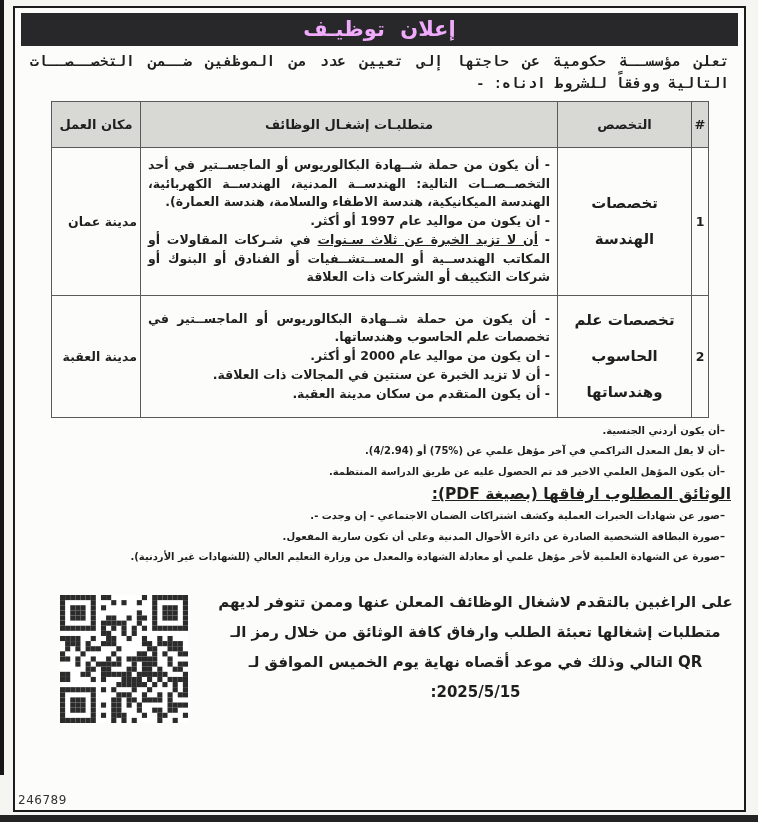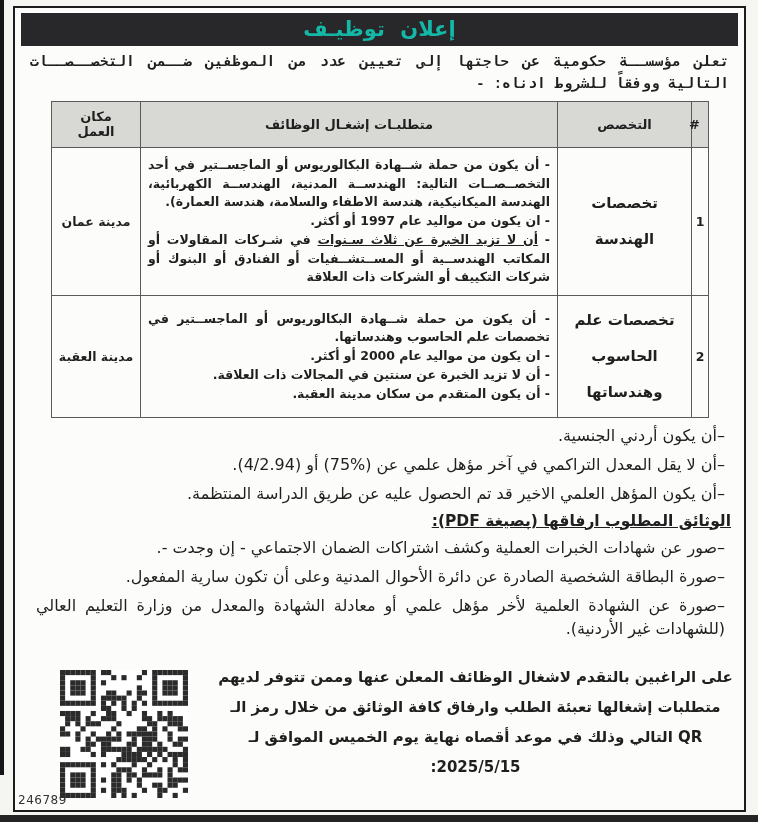--- a/index.html
+++ b/index.html
@@ -10,56 +10,56 @@
     color:#1f1f1f;
   }
   .scan-left{position:absolute;left:0;top:0;width:4px;height:775px;background:#161616;}
   .scan-bottom{position:absolute;left:0;bottom:0;width:758px;height:7px;background:#242424;}
   .announcement{
     position:absolute;left:13px;top:6px;width:733px;height:806px;
     box-sizing:border-box;border:2px solid #1c1c1c;background:#fcfcfa;
     direction:rtl;padding:4px 5px;
   }
   .title-bar{
-    background:#28282b;color:#14b8a6;text-align:center;
+    background:#28282b;color:#f0abfc;text-align:center;
     height:33px;line-height:33px;font-size:21px;font-weight:bold;
     word-spacing:8px;margin:1px 1px 3px 1px;
   }
   .intro{
     font-size:14.5px;font-weight:bold;line-height:1.55;
     text-align:justify;padding:2px 10px 0 10px;font-family:Liberation Mono, monospace;
   }
   table.jobs{
     border-collapse:collapse;table-layout:fixed;
     width:657px;margin:5px 30px 6px auto;
   }
   table.jobs td,table.jobs th{border:1px solid #5a5a5a;vertical-align:middle;box-sizing:border-box;}
   table.jobs thead th{
     background:#d8d8d5;font-size:13px;font-weight:bold;
-    text-align:center;height:46px;padding:2px 8px;
+    text-align:center;height:46px;padding:2px 1px;
   }
   .col-num{width:17px;}
   .col-spec{width:134px;}
   .col-req{width:417px;}
   .col-loc{width:89px;}
   td.cell-num{text-align:center;font-size:12.5px;font-weight:bold;}
   td.cell-spec{text-align:center;font-size:15px;font-weight:bold;line-height:2.4;padding:2px 6px;}
   td.cell-req{font-size:12.5px;font-weight:bold;text-align:justify;padding:4px 7px;line-height:1.5;margin-top:30px;}
-  td.cell-loc{text-align:center;font-size:12.5px;font-weight:bold;padding:2px 3px;}
+  td.cell-loc{font-size:12.5px;font-weight:bold;padding:2px 3px;}
   tr.row-1{height:148px;}
   tr.row-2{height:122px;}
   .req-line{margin:0;}
   .u{ text-decoration:underline; }
   .section{padding:0 6px 0 8px;}
   .section-heading{
     font-size:15.5px;font-weight:bold;text-decoration:underline;
     margin:5px 2px 3px 2px;
   }
   .section-item{
-    font-size:16px;font-weight:normal;line-height:1.45;
+    font-size:10px;font-weight:bold;line-height:1.45;
     margin:6px 8px 6px 8px;text-align:justify;
   }
   .closing-row{display:flex;direction:rtl;align-items:flex-start;margin:20px 6px 0 8px;}
   .closing-text{
     width:515px;font-size:15px;font-weight:bold;text-align:center;
     line-height:2.0;margin-top:2px;
   }
   .qr-wrap{margin:10px 30px 0 0;width:128px;height:128px;background:#fff;}
   .qr-wrap svg{display:block;width:128px;height:128px;}
   .ref-number{

